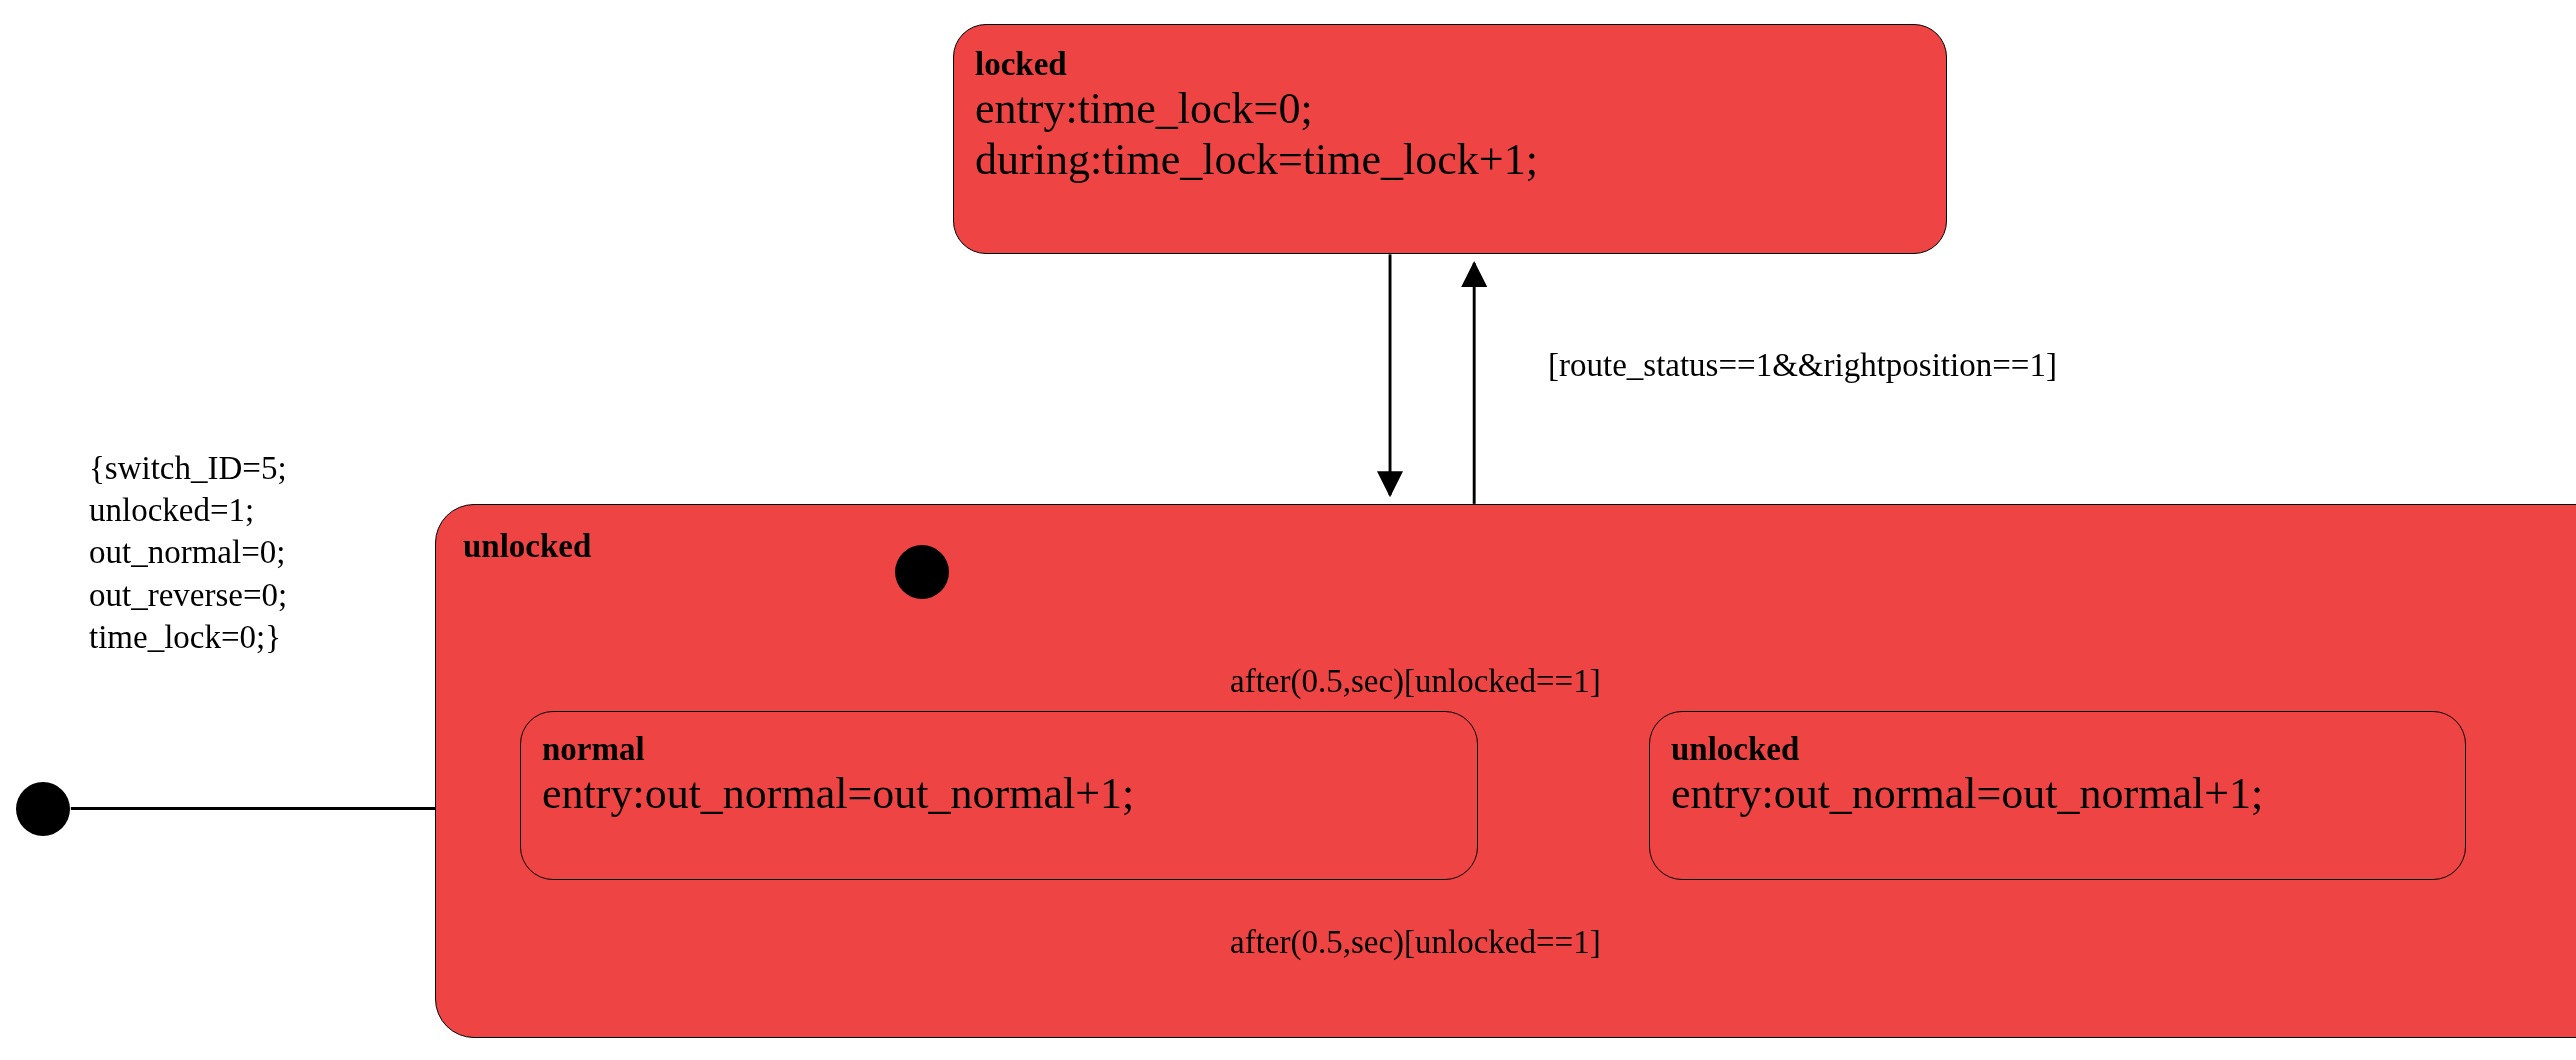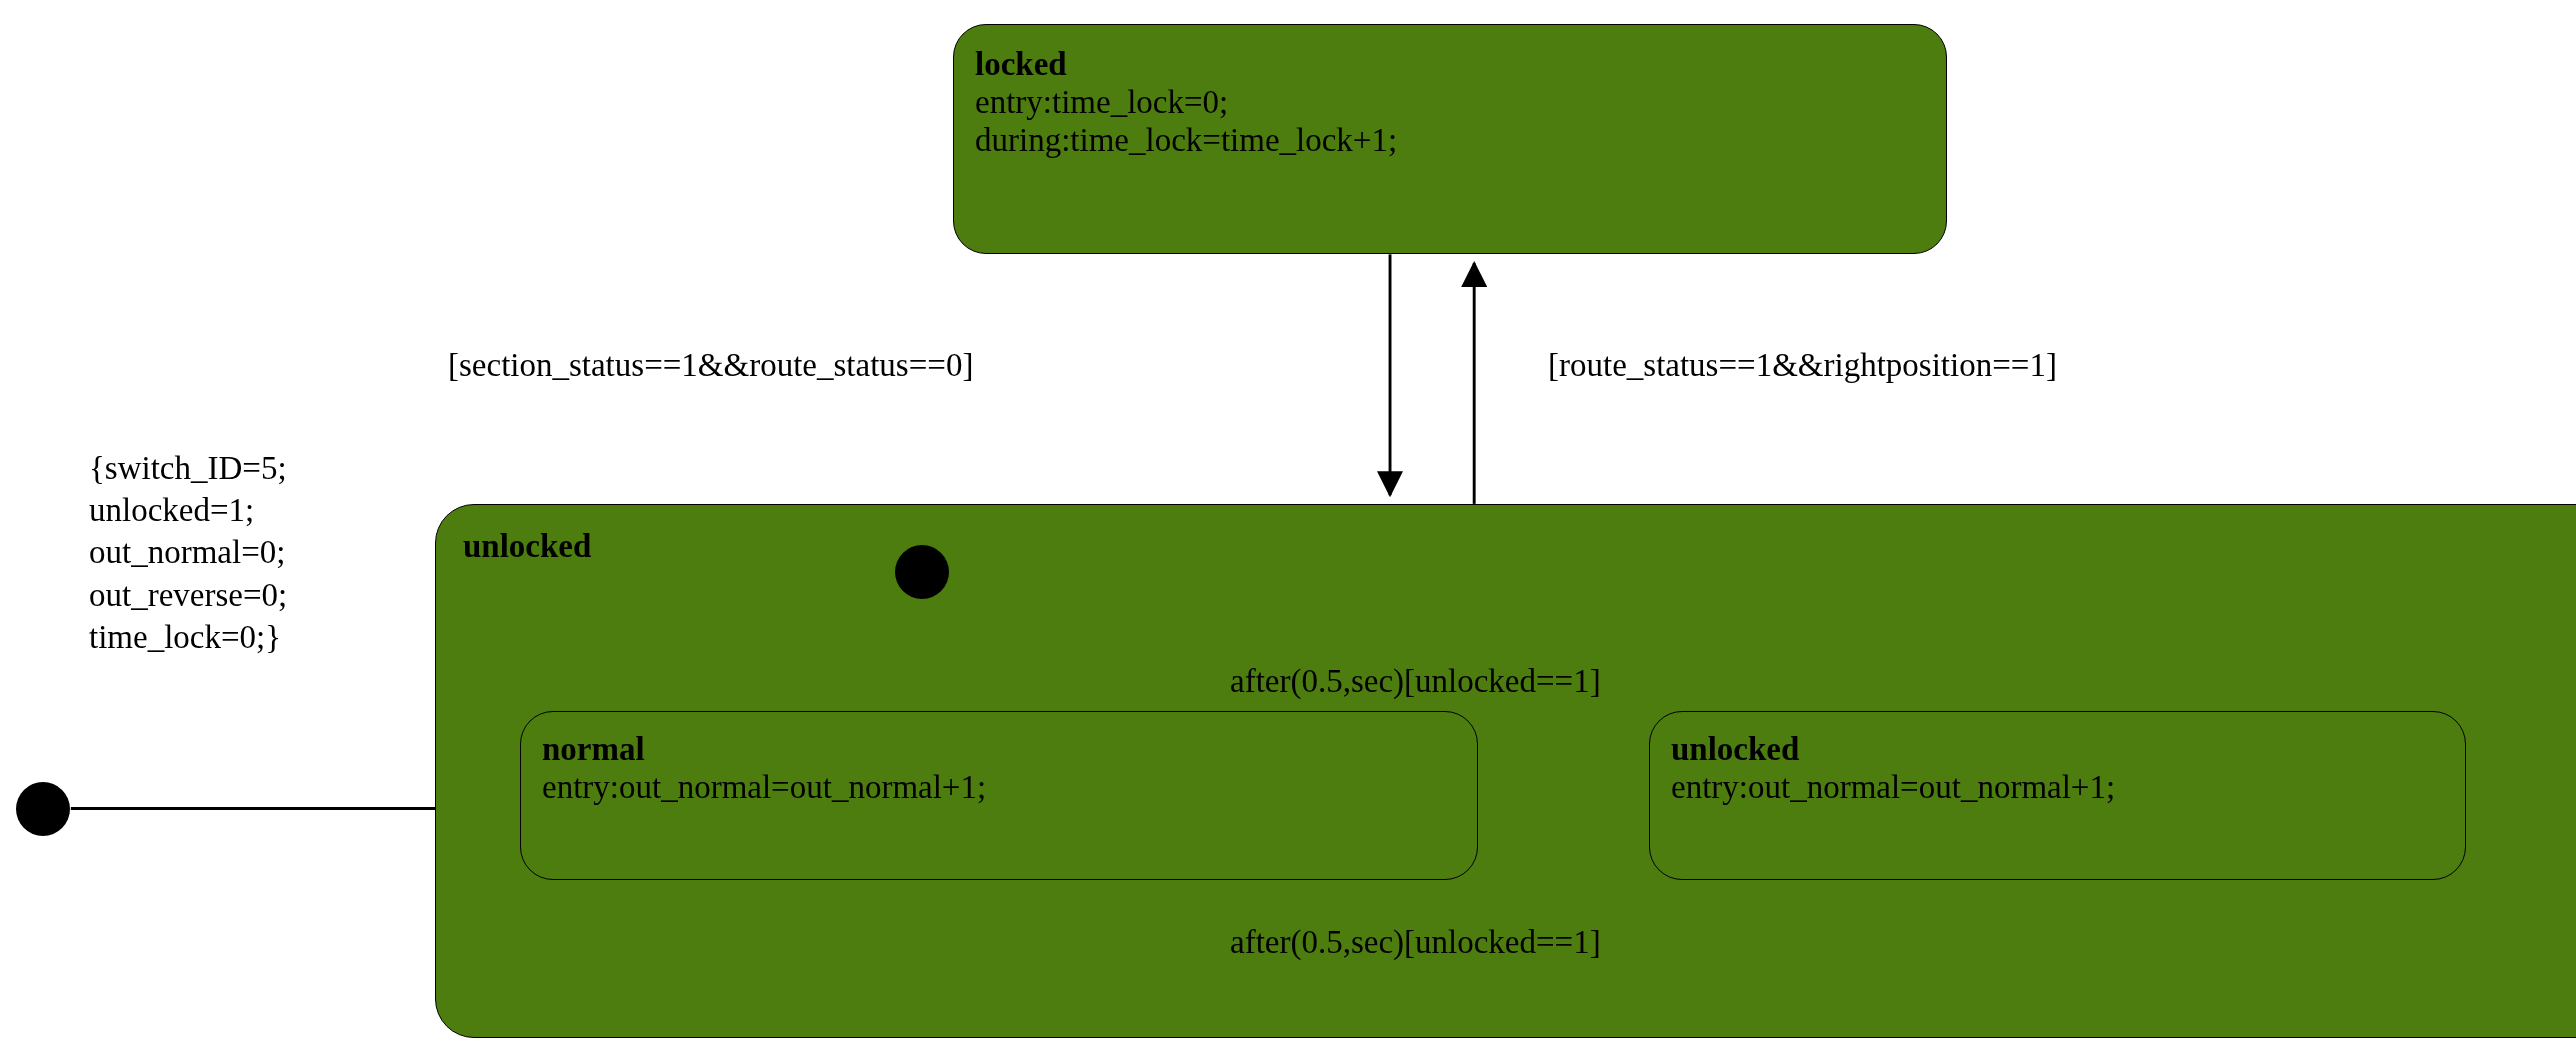--- a/index.html
+++ b/index.html
@@ -24,34 +24,34 @@
     width: 2576px;
     height: 1060px;
     pointer-events: none;
   }
 
   
   .state {
     position: absolute;
     box-sizing: border-box;
     border: 1.9px solid #000000;
-    background: #4d7c0f;
+    background: #ef4444;
     border-radius: 33px;
   }
   .state.superstate {
     border-radius: 39px;
   }
   .state-name {
     font-weight: bold;
     font-size: 33px;
     line-height: 1.12;
     white-space: nowrap;
   }
   .state-body {
-    font-size: 33px;
+    font-size: 44px;
     line-height: 1.16;
     white-space: nowrap;
   }
 
   
   #state-locked {
     left: 953px;
     top: 24px;
     width: 994px;
     height: 230px;
@@ -174,21 +174,20 @@
 
   <div class="init-dot" id="init-dot-outer"></div>
   <div class="init-dot" id="init-dot-inner"></div>
 
   <div class="label multiline" id="label-entry-action">{switch_ID=5;
 unlocked=1;
 out_normal=0;
 out_reverse=0;
 time_lock=0;}</div>
 
-  <div class="label" id="label-lock-guard">[section_status==1&amp;&amp;route_status==0]</div>
 
   <div class="label" id="label-unlock-guard">[route_status==1&amp;&amp;rightposition==1]</div>
 
   <div class="label" id="label-fwd-trans">after(0.5,sec)[unlocked==1]</div>
 
   <div class="label" id="label-back-trans">after(0.5,sec)[unlocked==1]</div>
 
 </div>
 
 

